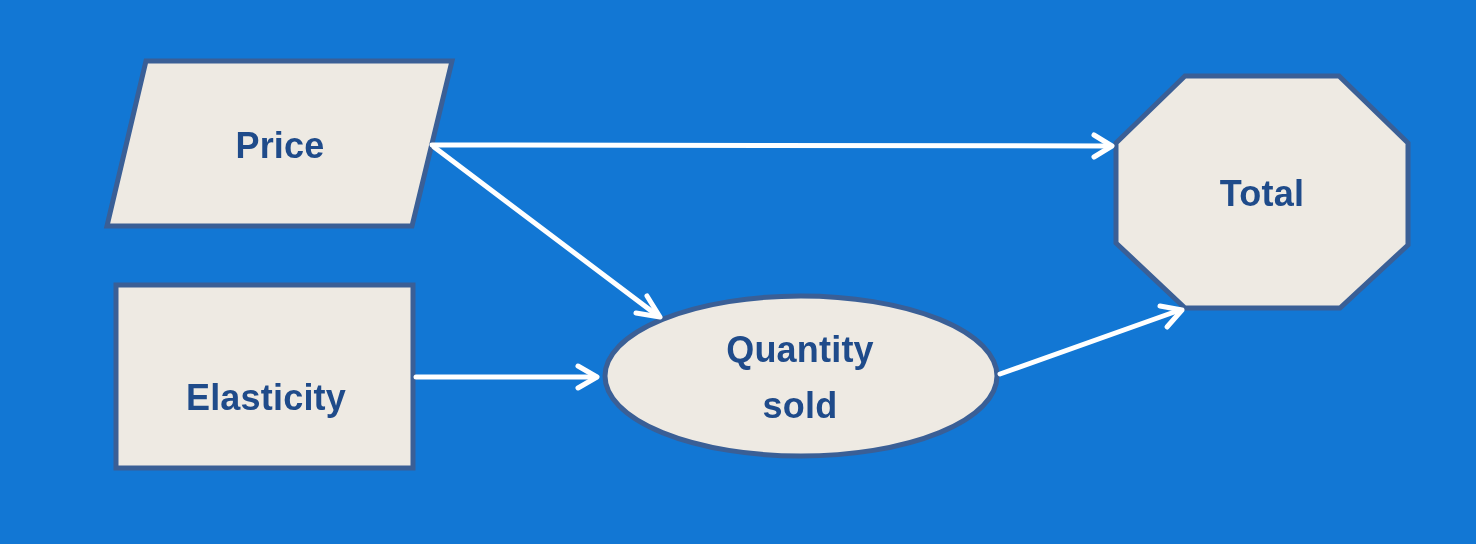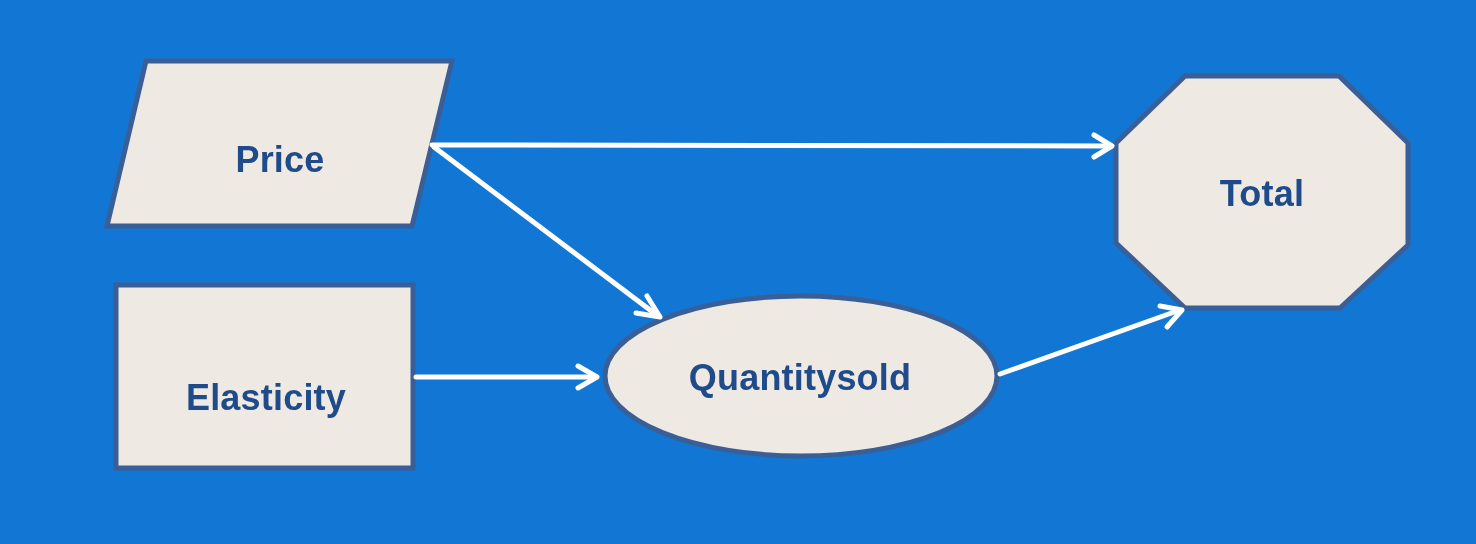--- a/index.html
+++ b/index.html
@@ -64,28 +64,28 @@
     <line x1="416" y1="377" x2="596" y2="377"></line>
     <polyline points="578,366 597,377 578,388"></polyline>
   </g>
 
   <g stroke="#FFFFFF" stroke-width="5" fill="none" stroke-linecap="round" stroke-linejoin="round">
     <line x1="1000" y1="374" x2="1180" y2="310"></line>
     <polyline points="1160,306 1182,310 1167,327"></polyline>
   </g>
 </svg>
 
-<div class="label" style="left:180px; top:132px; width:200px; height:56px;">
+<div class="label" style="left:180px; top:118px; width:200px; height:56px;">
   <span>Price</span>
 </div>
 
 <div class="label" style="left:116px; top:370px; width:300px; height:56px;">
   <span>Elasticity</span>
 </div>
 
-<div class="label" style="left:650px; top:322px; width:300px; height:112px; flex-direction:row;">
+<div class="label" style="left:650px; top:322px; width:300px; height:112px; flex-direction:column;">
   <span>Quantity</span>
   <span>sold</span>
 </div>
 
 <div class="label" style="left:1116px; top:138px; width:292px; height:112px; flex-direction:row;">
   <span>Total</span>
 </div>
 
 </body></html>

